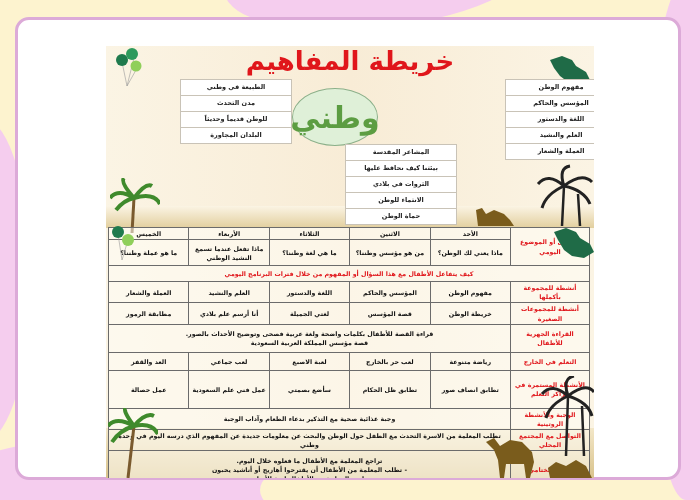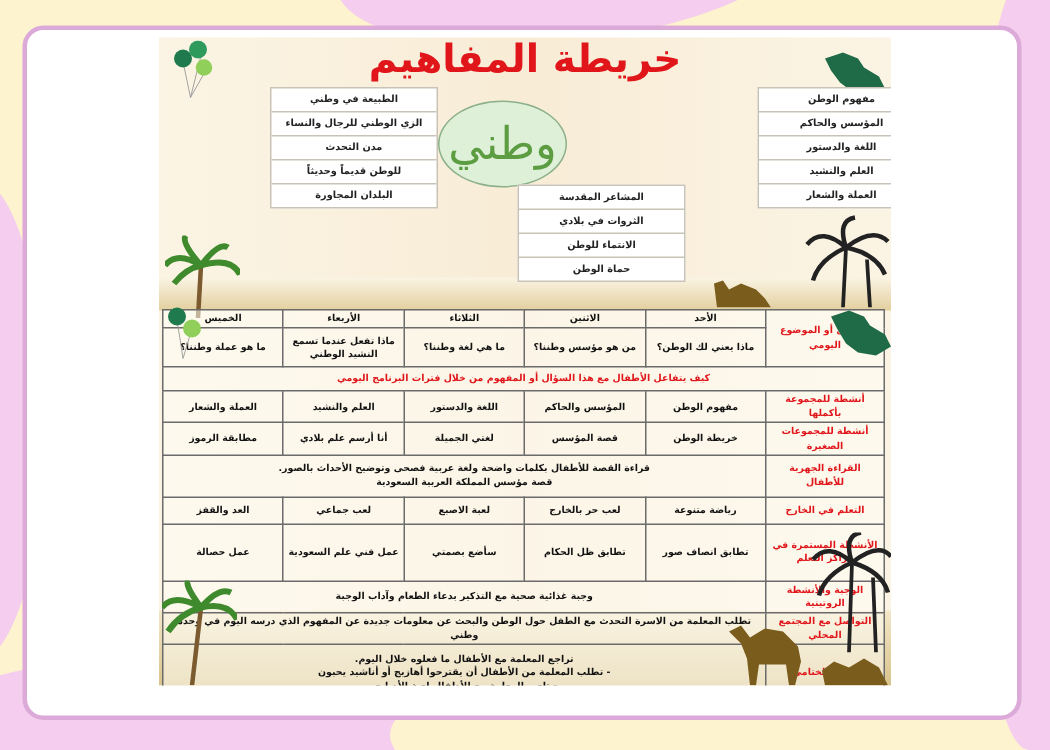--- a/index.html
+++ b/index.html
@@ -12,41 +12,41 @@
     .blob1 { left:230px; top:-80px; width:300px; height:110px; border-radius:0 0 60% 40%; transform:skewX(-20deg); }
     .blob2 { left:-60px; top:120px; width:90px; height:320px; border-radius:50%; }
     .blob3 { right:-40px; top:-20px; width:90px; height:520px; border-radius:40%; }
     .blob4 { left:-40px; top:440px; width:330px; height:90px; border-radius:40%; }
     .blob5 { left:260px; top:450px; width:220px; height:80px; background:#fdf3cf; border-radius:50%; }
     .frame {
       position:absolute; left:15px; top:17px; width:666px; height:463px;
       background:#fff; border:3px solid #dcaad8; border-radius:14px; box-sizing:border-box;
     }
     .poster {
-      position:absolute; left:106px; top:25px; width:488px; height:432px;
+      position:absolute; left:106px; top:46px; width:488px; height:432px;
       background:linear-gradient(90deg,#fbf4e4 0%,#f8ecd6 50%,#fbf4e4 100%);
       overflow:hidden;
     }
     .desert-top {
       position:absolute; left:0; top:160px; width:488px; height:22px;
       background:linear-gradient(180deg,#fbf4e4,#e2cf9e);
     }
     .desert-bottom {
       position:absolute; left:0; top:382px; width:488px; height:50px;
       background:linear-gradient(180deg,#f3e7c8,#d9c38c);
     }
     .title {
       position:absolute; left:0; width:488px; top:0; text-align:center;
       color:#e0161b; font-size:26px; font-weight:bold; direction:rtl;
     }
     .oval {
       position:absolute; left:186px; top:42px; width:84px; height:56px;
       border-radius:50%; background:#dff0d8; border:1px solid #8cb08a;
       display:flex; align-items:center; justify-content:center;
-      color:#5c9d42; font-size:30px; font-weight:normal;
+      color:#5c9d42; font-size:30px; font-weight:bold;
     }
     .box { position:absolute; background:#fff; border:1px solid #c9c3b7; direction:rtl;margin-left:44px; }
     .box div { height:15px; line-height:15px; font-size:6.5px; text-align:center; border-bottom:1px solid #c9c3b7; color:#222; font-weight:bold; }
     .box div:last-child { border-bottom:none; }
     .box-left { left:30px; top:33px; width:110px; }
     .box-right { left:355px; top:33px; width:110px; }
     .box-center { left:195px; top:98px; width:110px; }
     .icon-abs { position:absolute; }
     table.plan {
       position:absolute; left:2px; top:181px; width:482px; border-collapse:collapse;
@@ -89,34 +89,34 @@
     <path d="M4,6 L16,2 L26,6 L30,12 L40,18 L44,26 L34,30 L22,28 L14,22 L8,14 Z" fill="#1f6b47"></path>
   </svg>
 
   <div class="title">خريطة المفاهيم</div>
   <div class="oval">
       <span>وطني</span>
     </div>
 
   <div class="box box-left">
     <div>الطبيعة في وطني</div>
-    <div>الزي الوطني للرجال والنساء</div>
     <div>مدن التحدث</div>
     <div>للوطن قديماً وحديثاً</div>
     <div>البلدان المجاورة</div>
   </div>
   <div class="box box-right">
     <div>مفهوم الوطن</div>
     <div>المؤسس والحاكم</div>
     <div>اللغة والدستور</div>
     <div>العلم والنشيد</div>
     <div>العملة والشعار</div>
   </div>
   <div class="box box-center">
     <div>المشاعر المقدسة</div>
+    <div>بيئتنا كيف نحافظ عليها</div>
     <div>الثروات في بلادي</div>
     <div>الانتماء للوطن</div>
     <div>حماة الوطن</div>
   </div>
 
   <svg class="palm" style="left:4px;top:132px" width="50" height="55">
     <path d="M24,20 L22,55" stroke="#7a5a2e" stroke-width="3"></path>
     <path d="M24,20 Q8,10 0,20 M24,20 Q10,4 14,0 M24,20 Q36,4 42,8 M24,20 Q44,14 50,26 M24,20 Q14,22 6,32" stroke="#3f8a2c" stroke-width="4" fill="none"></path>
   </svg>
 

